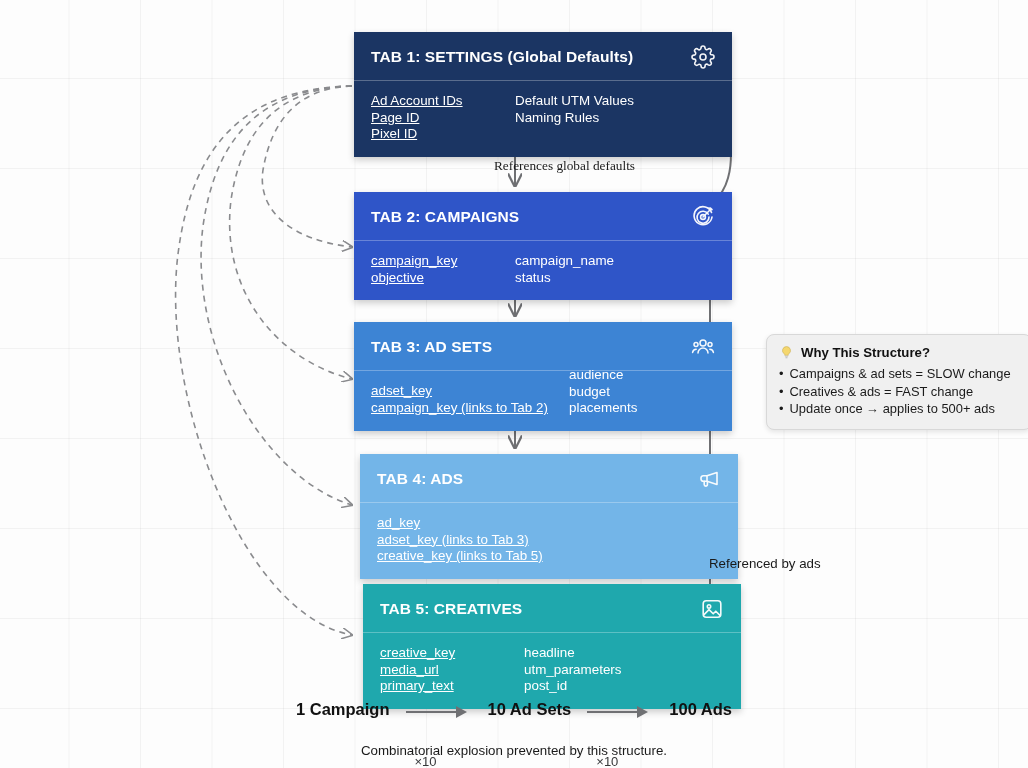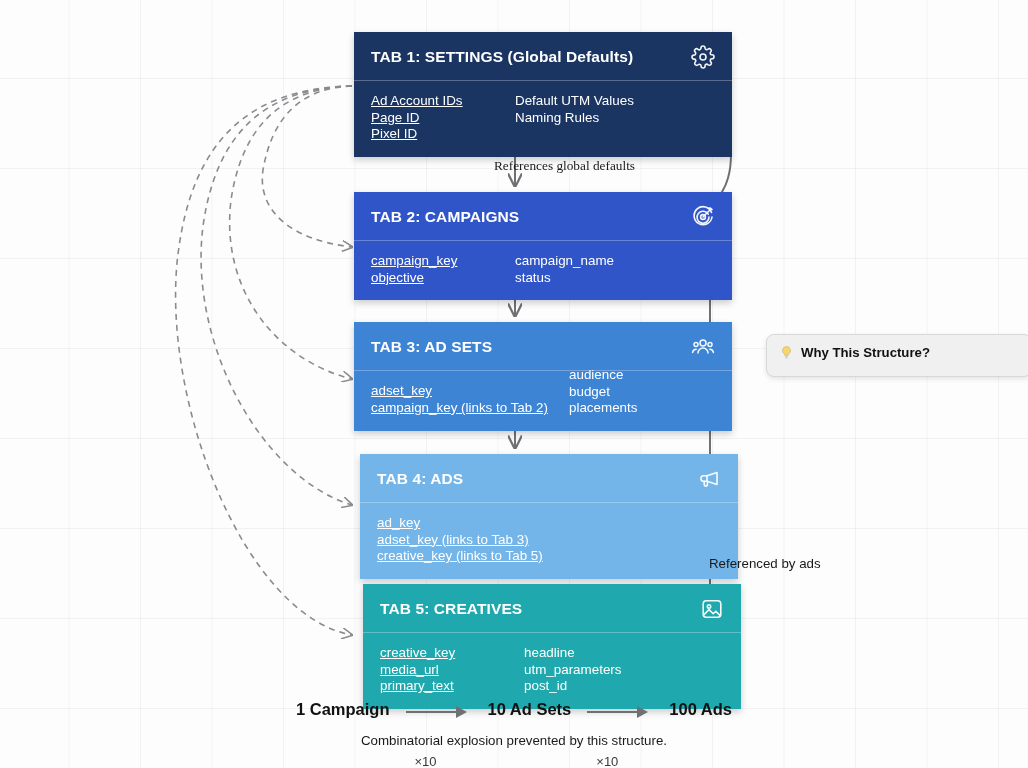--- a/index.html
+++ b/index.html
@@ -173,21 +173,21 @@
   }
   .mult .mlabel {
     position: absolute;
     left: 13px;
     top: 14px;
     font-size: 13px;
     color: #37383a;
     margin-top: 40px;
   }
   #caption {
-    margin-top: 3px;
+    margin-top: 13px;
     font-size: 13.3px;
     color: #1a1a1a;
   }
 </style>
 </head>
 <body>
 
 <div id="canvas">
 
   <svg id="edges" viewBox="0 0 1028 768" xmlns="http://www.w3.org/2000/svg">
@@ -350,20 +350,25 @@
     <div class="co-head">
       <span class="co-bulb">
         <svg viewBox="0 0 24 24" width="15" height="15">
           <path d="M12 2.5a6.4 6.4 0 0 0-3.7 11.6c.6.45.95 1.1.95 1.8v.6h5.5v-.6c0-.7.35-1.35.95-1.8A6.4 6.4 0 0 0 12 2.5z" fill="#f5d76e" stroke="#cbb156" stroke-width="1"></path>
           <rect x="9.4" y="17.2" width="5.2" height="1.7" rx="0.8" fill="#c9c9c9"></rect>
           <rect x="10.2" y="19.6" width="3.6" height="1.6" rx="0.8" fill="#b9b9b9"></rect>
         </svg>
       </span>
       <span>Why This Structure?</span>
     </div>
+    <ul>
+      <li>Campaigns &amp; ad sets = SLOW change</li>
+      <li>Creatives &amp; ads = FAST change</li>
+      <li>Update once → applies to 500+ ads</li>
+    </ul>
   </div>
 
   <div id="footer">
     <div id="scale-row">
       <span class="step">1 Campaign</span>
 
       <span class="mult">
         <span class="mline"></span>
         <span class="mhead"></span>
         <span class="mlabel">×10</span>

